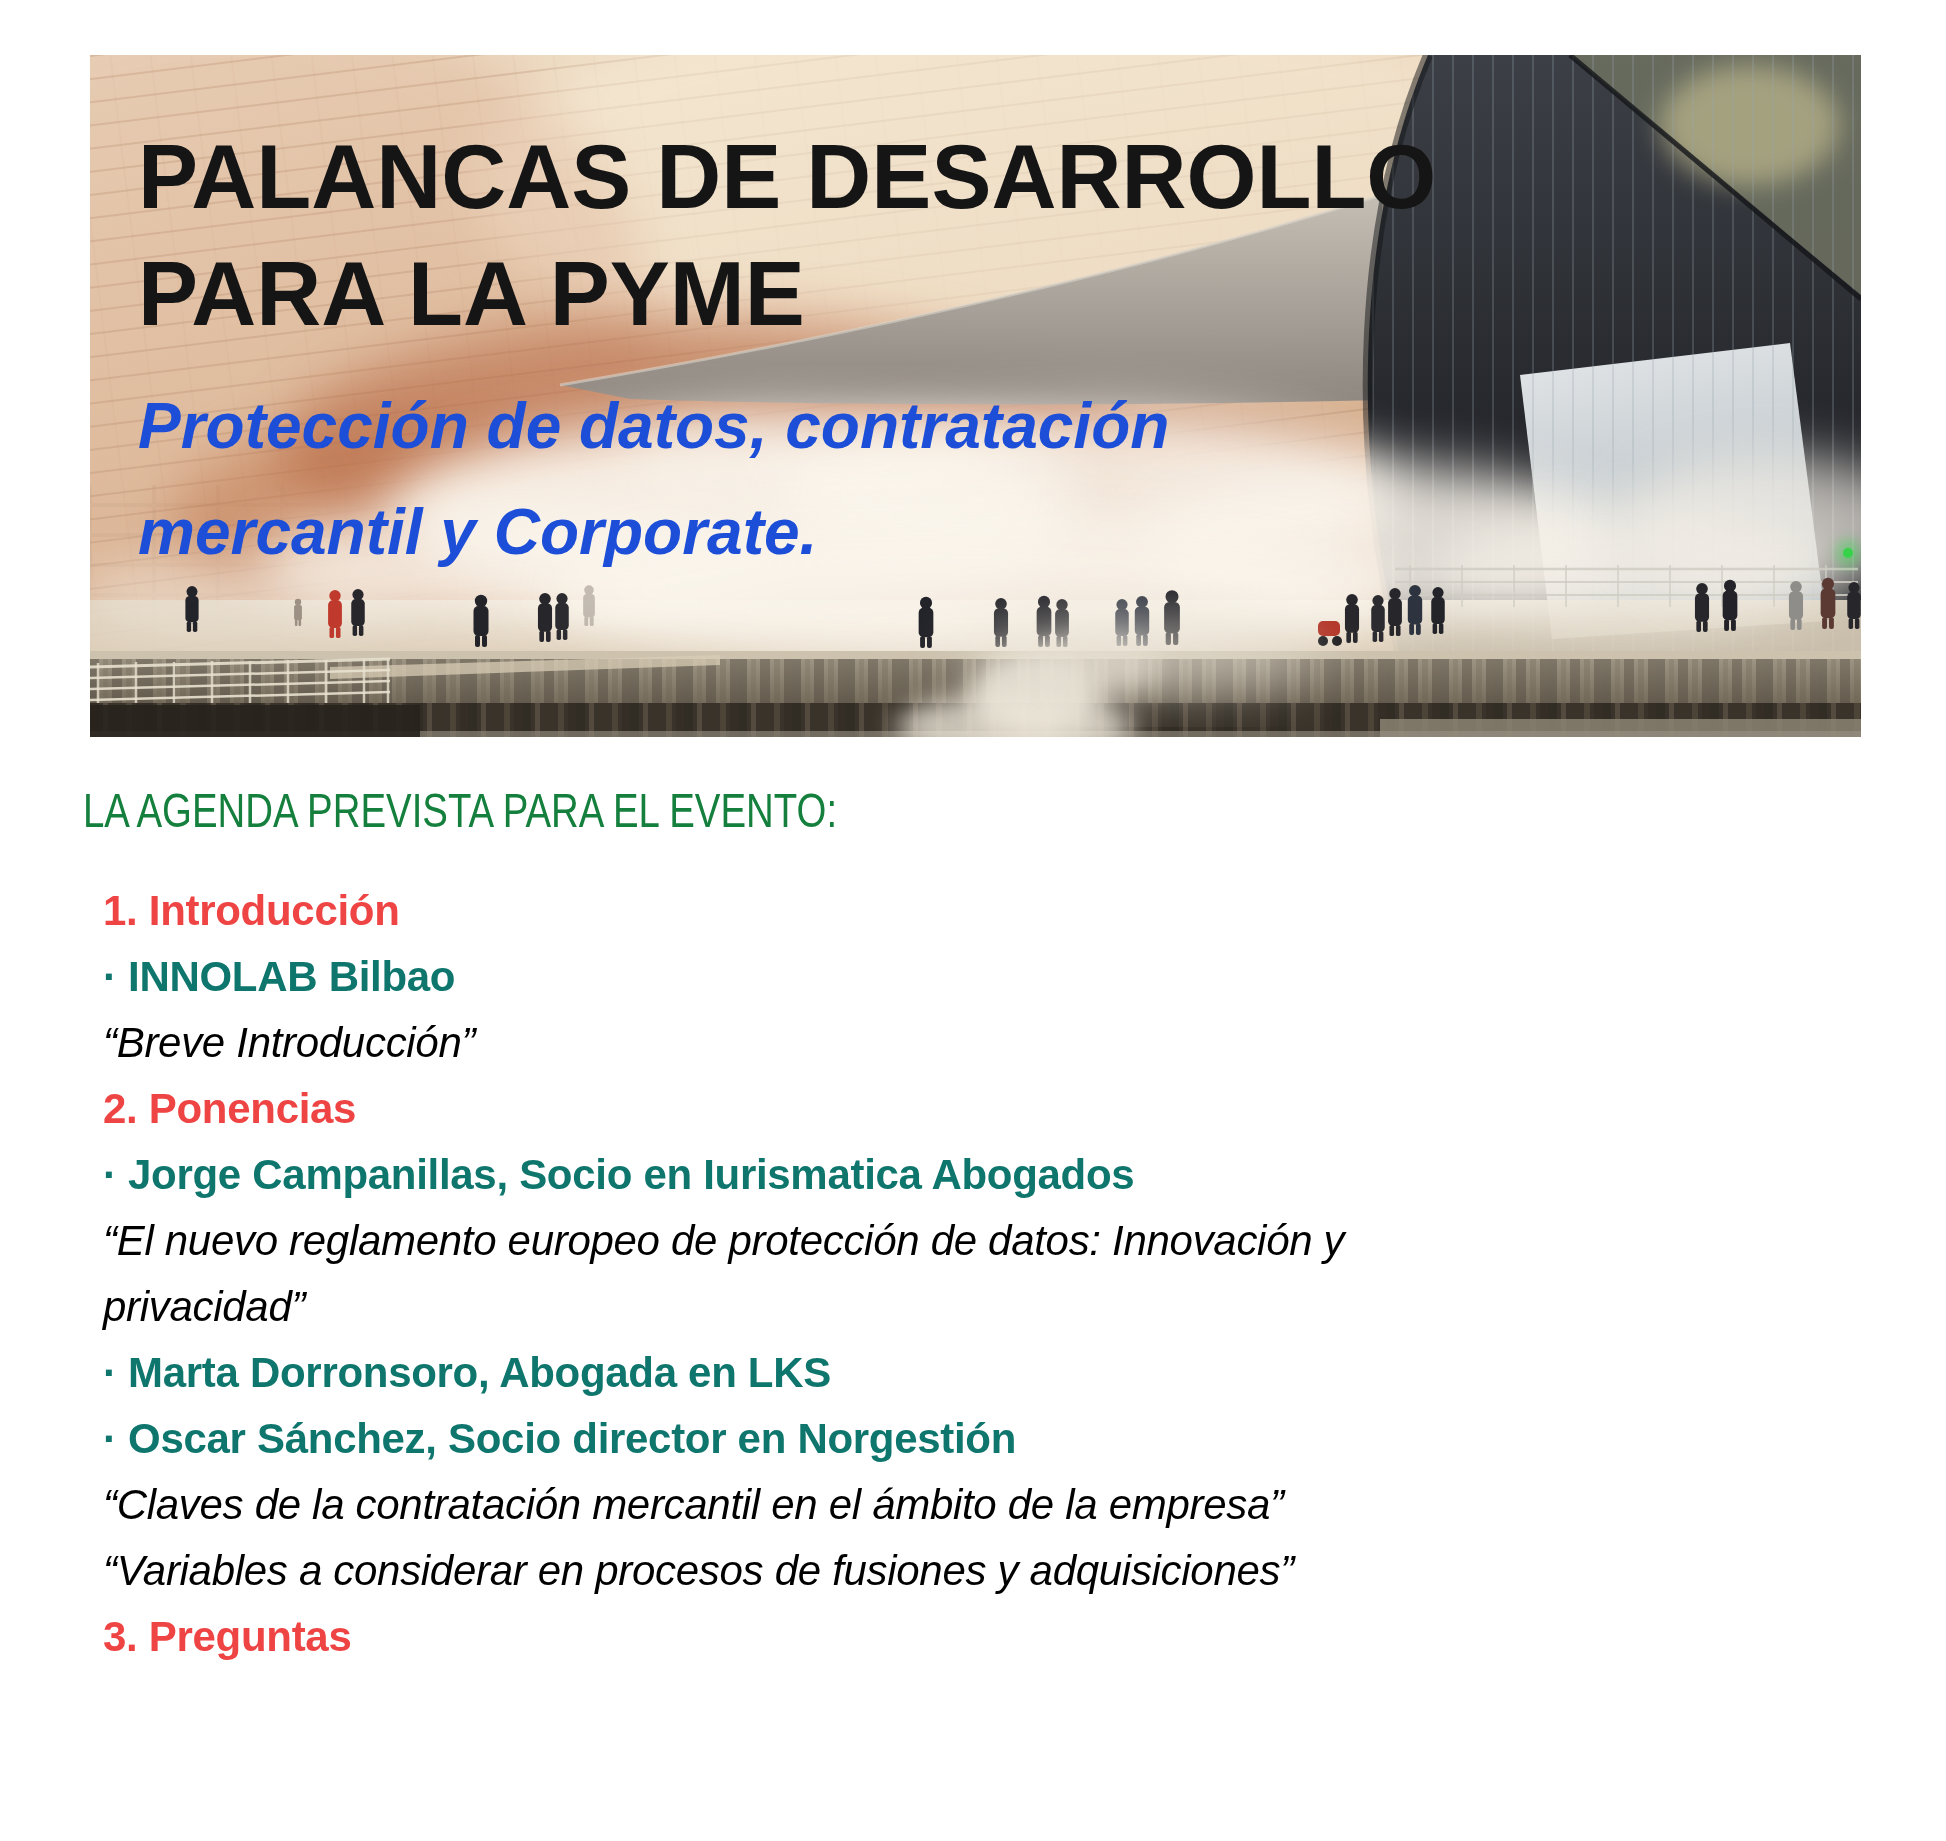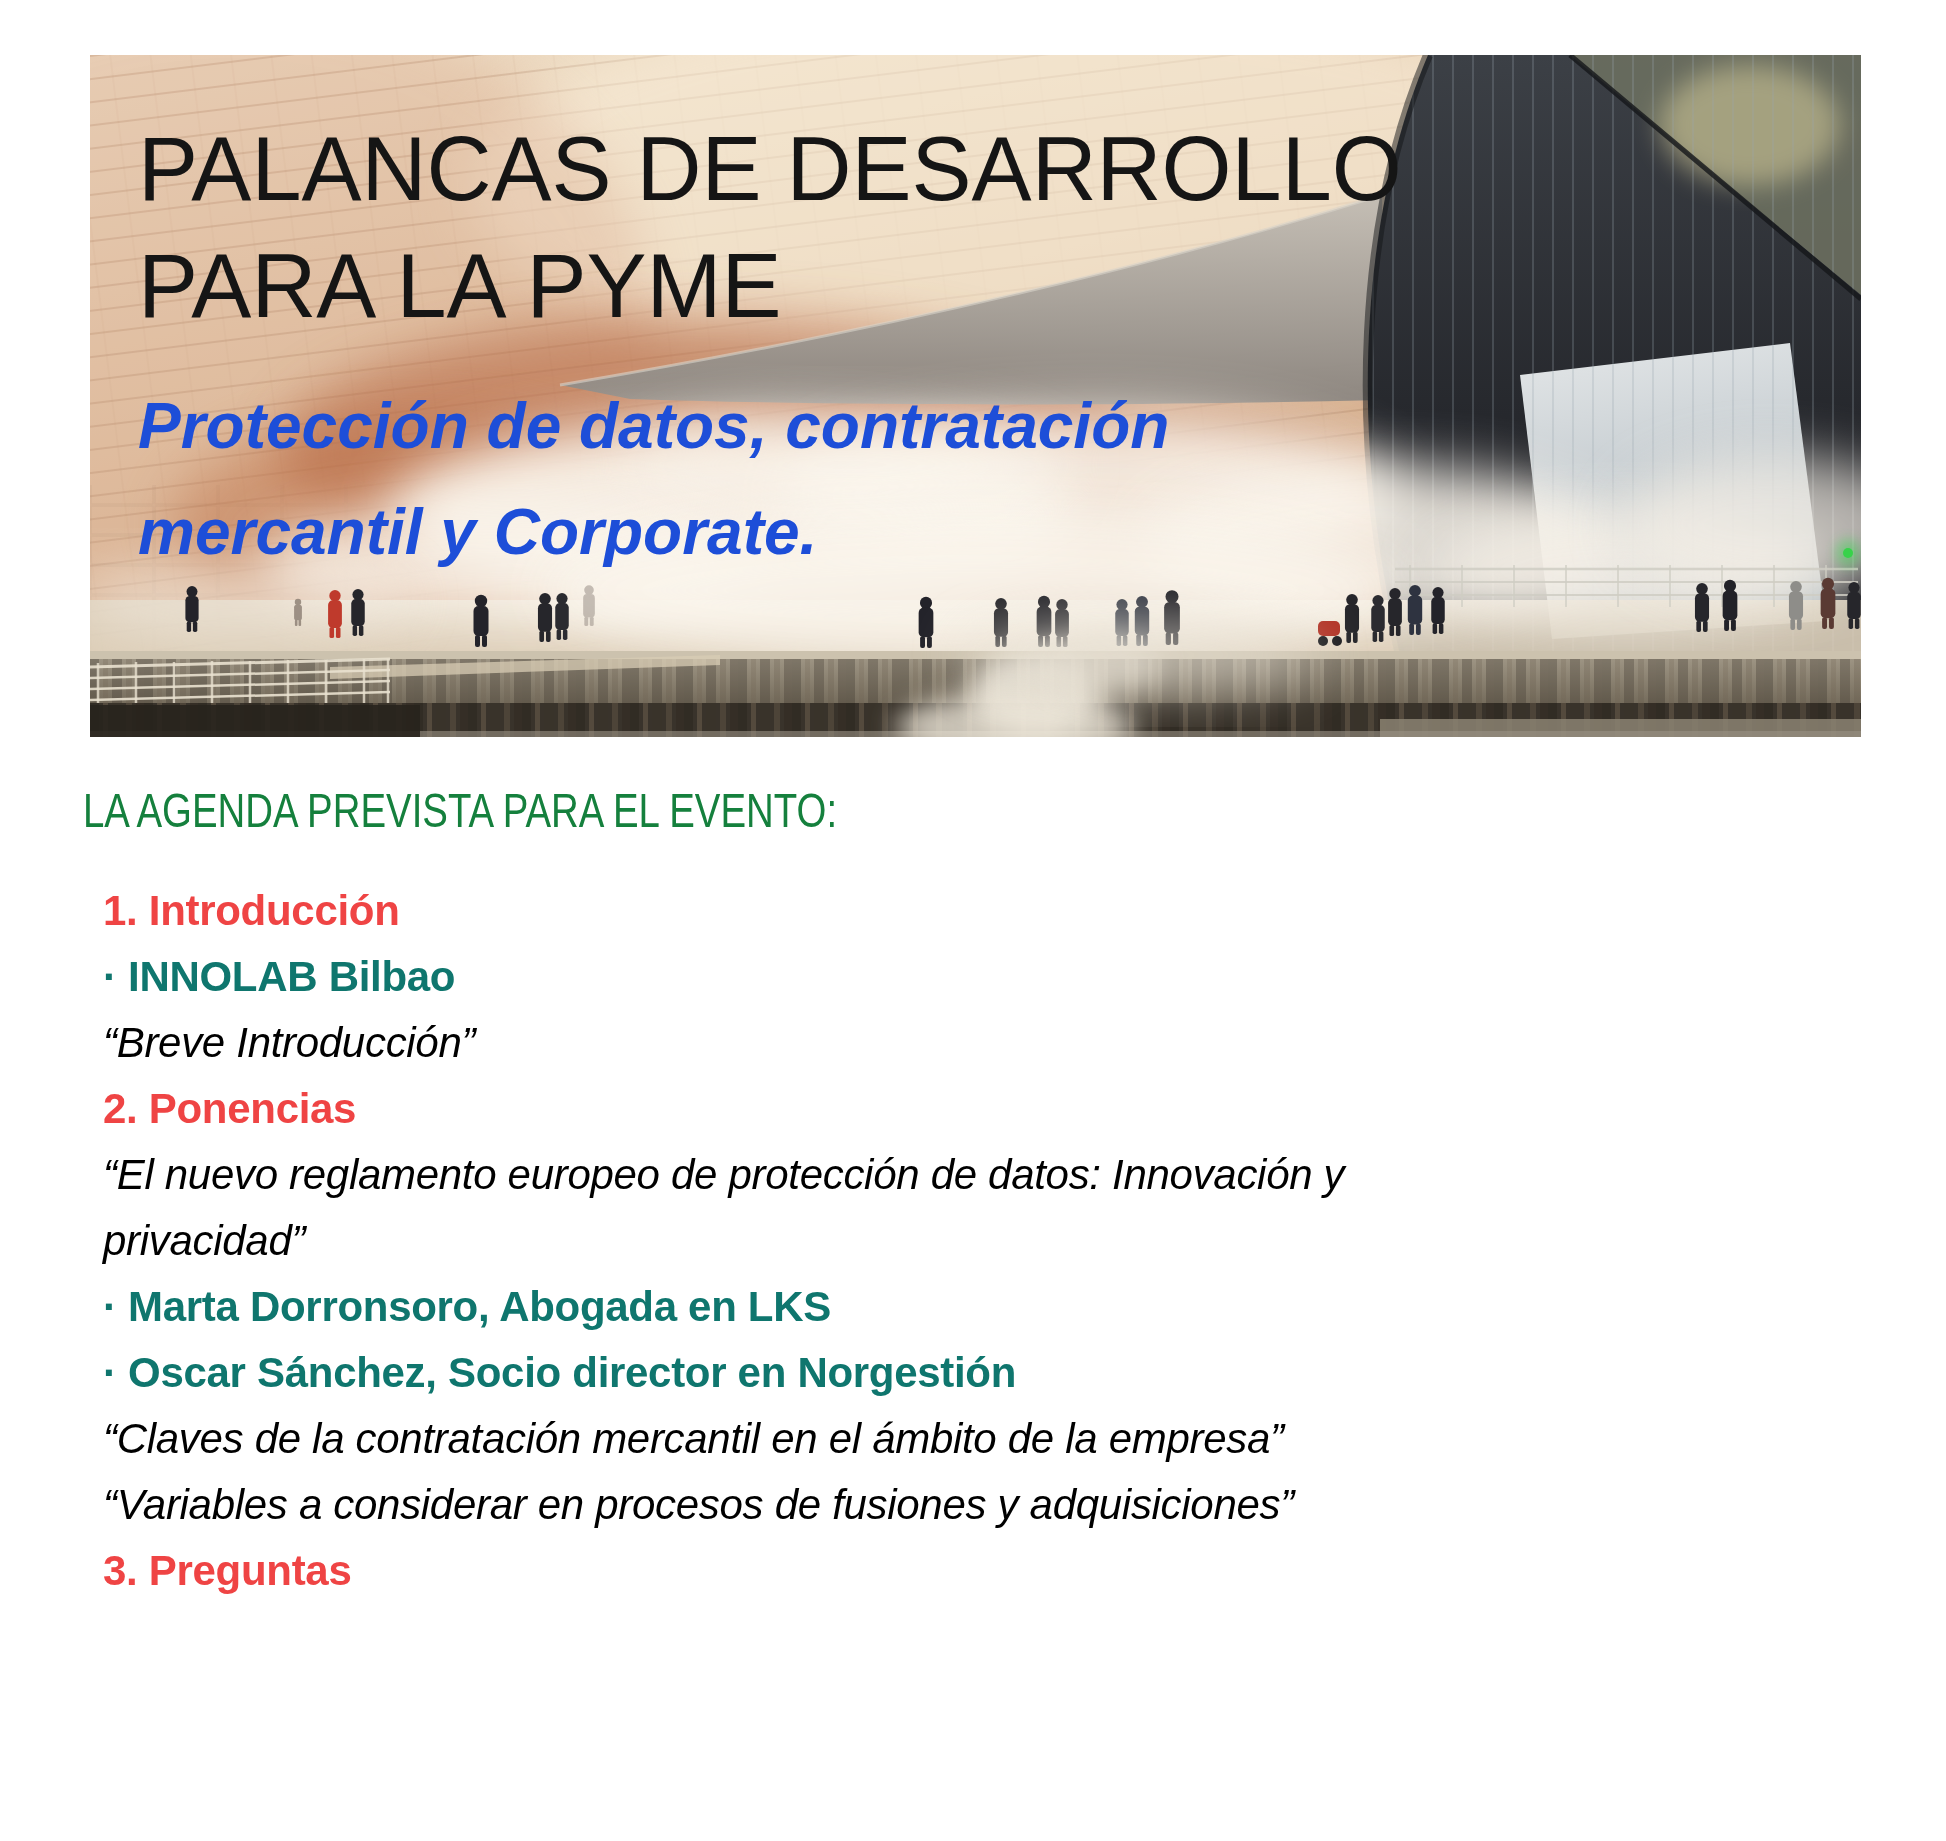--- a/index.html
+++ b/index.html
@@ -2,21 +2,21 @@
 <html><head>
 <meta charset="utf-8">
 <style>
   html,body{margin:0;padding:0;background:#ffffff;}
   .page{position:relative;width:1946px;height:1841px;background:#ffffff;
         font-family:"Liberation Sans",sans-serif;overflow:hidden;}
 
   
   .hero{position:absolute;left:90px;top:55px;width:1771px;height:682px;overflow:hidden;}
   .hero svg{position:absolute;left:0;top:0;width:100%;height:100%;display:block;}
-  .hero-title{position:absolute;left:48px;top:56px;font-size:90px;font-weight:400;
+  .hero-title{position:absolute;left:48px;top:64px;font-size:90px;font-weight:700;
               line-height:117px;color:#151515;letter-spacing:0px;white-space:nowrap;}
   .hero-subtitle{position:absolute;left:48px;top:318px;font-size:64px;font-weight:700;
               line-height:106px;color:#1d4ed8;white-space:nowrap;font-style:italic;}
 
   
   .agenda-heading{position:absolute;left:83px;top:783px;font-size:48px;font-weight:400;
               color:#15803d;line-height:56px;white-space:nowrap;}
   .agenda-heading .squeeze{display:inline-block;transform:scaleX(0.80);transform-origin:0 50%;}
   .agenda-list{position:absolute;left:103px;top:878px;width:1600px;}
   .agenda-row{display:flex;align-items:center;height:66px;font-size:42px;
@@ -217,20 +217,23 @@
       </div>
     <div class="agenda-row">
       <span class="speaker">· INNOLAB Bilbao</span>
       </div>
     <div class="agenda-row">
       <span class="quote">“Breve Introducción”</span>
       </div>
     <div class="agenda-row">
       <span class="num">2. Ponencias</span>
       </div>
+    <div class="agenda-row">
+      <span class="speaker">· Jorge Campanillas, Socio en Iurismatica Abogados</span>
+      </div>
     <div class="agenda-row tall">
       <span class="quote">“El nuevo reglamento europeo de protección de datos: Innovación y
 privacidad”</span>
       </div>
     <div class="agenda-row">
       <span class="speaker">· Marta Dorronsoro, Abogada en LKS</span>
       </div>
     <div class="agenda-row">
       <span class="speaker">· Oscar Sánchez, Socio director en Norgestión</span>
       </div>

